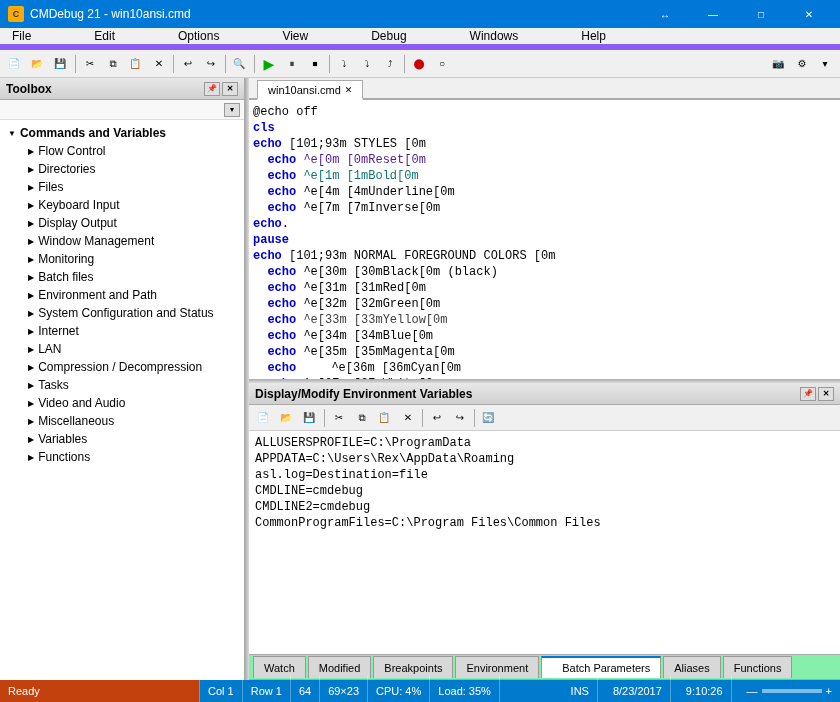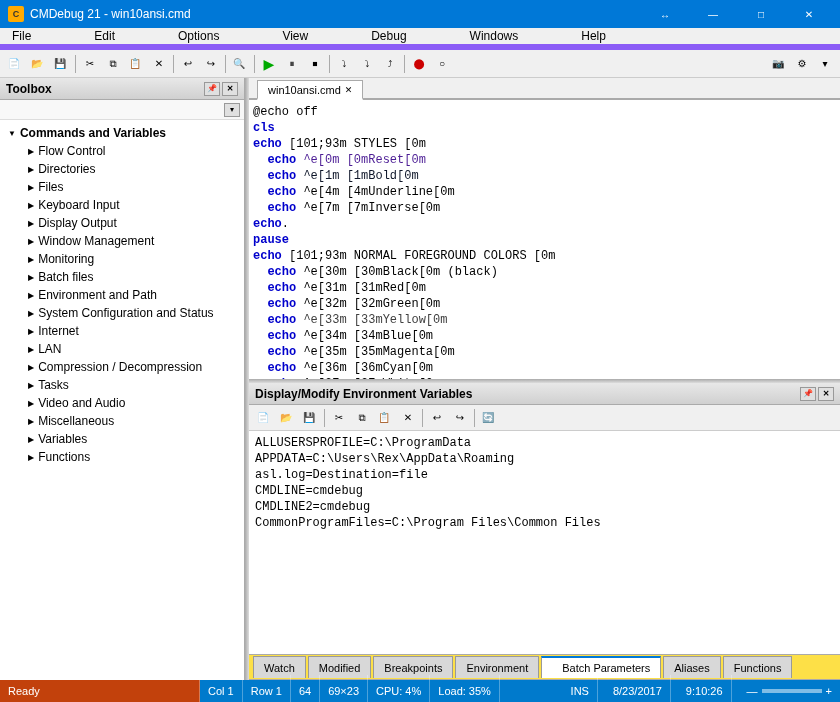--- a/index.html
+++ b/index.html
@@ -289,21 +289,21 @@
       font-size: 12px;
       padding: 4px 6px;
     }
     .env-line {
       line-height: 16px;
       white-space: nowrap;
     }
 
     
     .bottom-tabs {
-      background: #fde047;
+      background: #86efac;
       height: 26px;
       display: flex;
       align-items: center;
       border-top: 1px solid #aaa;
       border-bottom: 1px solid #aaa;
       padding-left: 4px;
       flex-shrink: 0;
     }
     .bottom-tab {
       height: 22px;
@@ -538,33 +538,33 @@
         <span>win10ansi.cmd</span>
         <span class="tab-close">✕</span>
       </div>
     </div>
 
     <div class="code-editor">
       <div class="code-line"><span style="color:#000;">@echo off</span></div>
       <div class="code-line"><span style="color:#0000cc; font-weight:bold;">cls</span></div>
       <div class="code-line"><span style="color:#0000cc; font-weight:bold;">echo</span> [101;93m STYLES [0m</div>
       <div class="code-line">  <span style="color:#0000cc; font-weight:bold;">echo</span> <span style="color:#4c1d95;">^e[0m [0mReset[0m</span></div>
-      <div class="code-line">  <span style="color:#0000cc; font-weight:bold;">echo</span> <span style="color:#0f172a;">^e[1m [1mBold[0m</span></div>
+      <div class="code-line">  <span style="color:#0000cc; font-weight:bold;">echo</span> <span style="color:#0f766e;">^e[1m [1mBold[0m</span></div>
       <div class="code-line">  <span style="color:#0000cc; font-weight:bold;">echo</span> <span style="color:#000;">^e[4m [4mUnderline[0m</span></div>
       <div class="code-line">  <span style="color:#0000cc; font-weight:bold;">echo</span> <span style="color:#000;">^e[7m [7mInverse[0m</span></div>
       <div class="code-line"><span style="color:#0000cc; font-weight:bold;">echo</span>.</div>
       <div class="code-line"><span style="color:#0000cc; font-weight:bold;">pause</span></div>
       <div class="code-line"><span style="color:#0000cc; font-weight:bold;">echo</span> [101;93m NORMAL FOREGROUND COLORS [0m</div>
       <div class="code-line">  <span style="color:#0000cc; font-weight:bold;">echo</span> <span style="color:#000;">^e[30m [30mBlack[0m (black)</span></div>
       <div class="code-line">  <span style="color:#0000cc; font-weight:bold;">echo</span> <span style="color:#000;">^e[31m [31mRed[0m</span></div>
       <div class="code-line">  <span style="color:#0000cc; font-weight:bold;">echo</span> <span style="color:#000;">^e[32m [32mGreen[0m</span></div>
       <div class="code-line">  <span style="color:#0000cc; font-weight:bold;">echo</span> <span style="color:#404040;margin-top:37px;">^e[33m [33mYellow[0m</span></div>
       <div class="code-line">  <span style="color:#0000cc; font-weight:bold;">echo</span> <span style="color:#000;">^e[34m [34mBlue[0m</span></div>
       <div class="code-line">  <span style="color:#0000cc; font-weight:bold;">echo</span> <span style="color:#000;">^e[35m [35mMagenta[0m</span></div>
-      <div class="code-line">  <span style="color:#0000cc; font-weight:bold;">echo</span> <span style="color:#000;">^e[36m [36mCyan[0m</span></div>
+      <div class="code-line">  <span style="color:#0000cc; font-weight:bold;">echo</span> <span style="color:#000;margin-left:28px;">^e[36m [36mCyan[0m</span></div>
       <div class="code-line">  <span style="color:#0000cc; font-weight:bold;">echo</span> <span style="color:#000;">^e[37m [37mWhite[0m</span></div>
 
     </div>
 
     <div class="h-splitter"></div>
 
     <div class="env-panel">
       <div class="panel-header">
         <span>Display/Modify Environment Variables</span>
         <div class="panel-header-controls">

